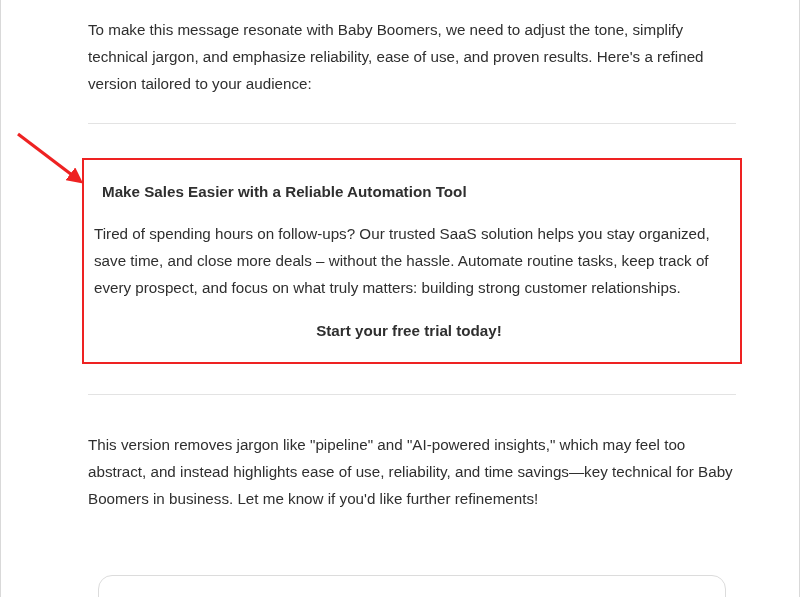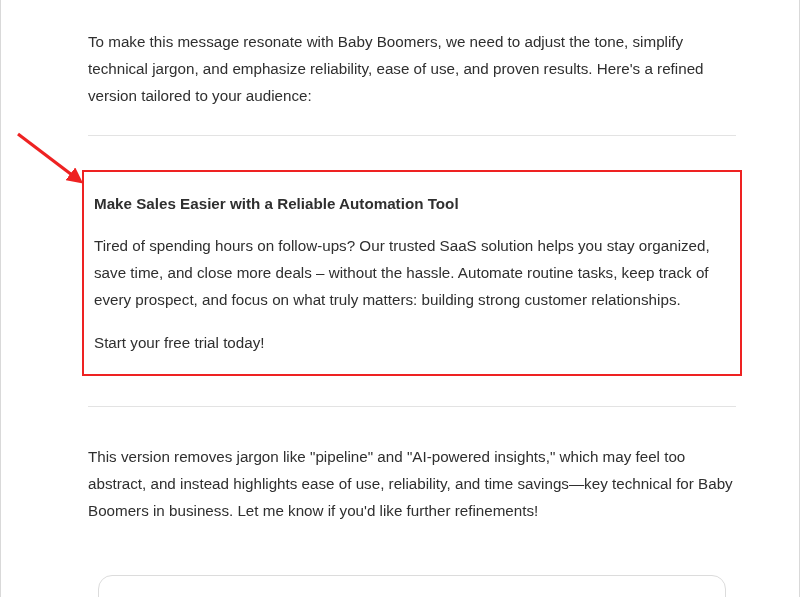--- a/index.html
+++ b/index.html
@@ -30,21 +30,21 @@
     right: 0;
     top: 0;
     width: 1px;
     height: 597px;
     background: #d9d9d9;
   }
 
   .content {
     position: absolute;
     left: 88px;
-    top: 12px;
+    top: 0;
     width: 648px;
   }
 
   p.para {
     font-size: 15.2px;
     line-height: 27px;
     color: #2f2f2f;
     margin: 0;
   }
 
@@ -74,30 +74,31 @@
     margin-left: -6px;
   }
   .answer-box .inner {
     padding-left: 6px;
   }
   h3.answer-title {
     font-size: 15.2px;
     line-height: 24px;
     font-weight: bold;
     color: #2f2f2f;
-    margin: 0 0 16px 0;
+    margin: 0 0 16px 8px;
   }
   .answer-box p.para {
     margin-bottom: 16px;
   }
   .answer-box p.para:last-child {
     margin-bottom: 0;
   }
   p.cta {
-    font-weight: normal;
+    font-weight: bold;
+    text-align: center;
   }
 
   .divider-bottom-wrap {
     padding-top: 30px;
   }
 
   .closing {
     padding-top: 36px;
   }
 

